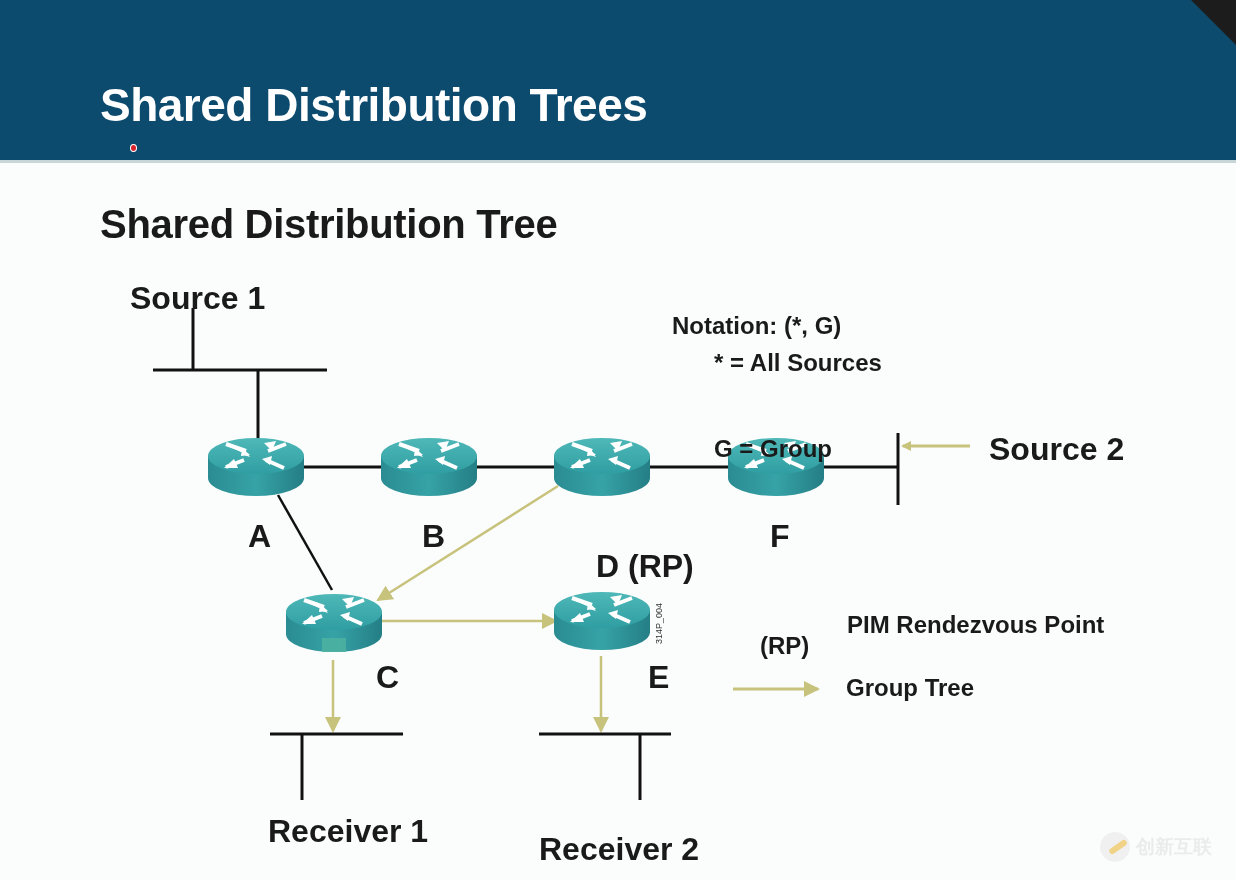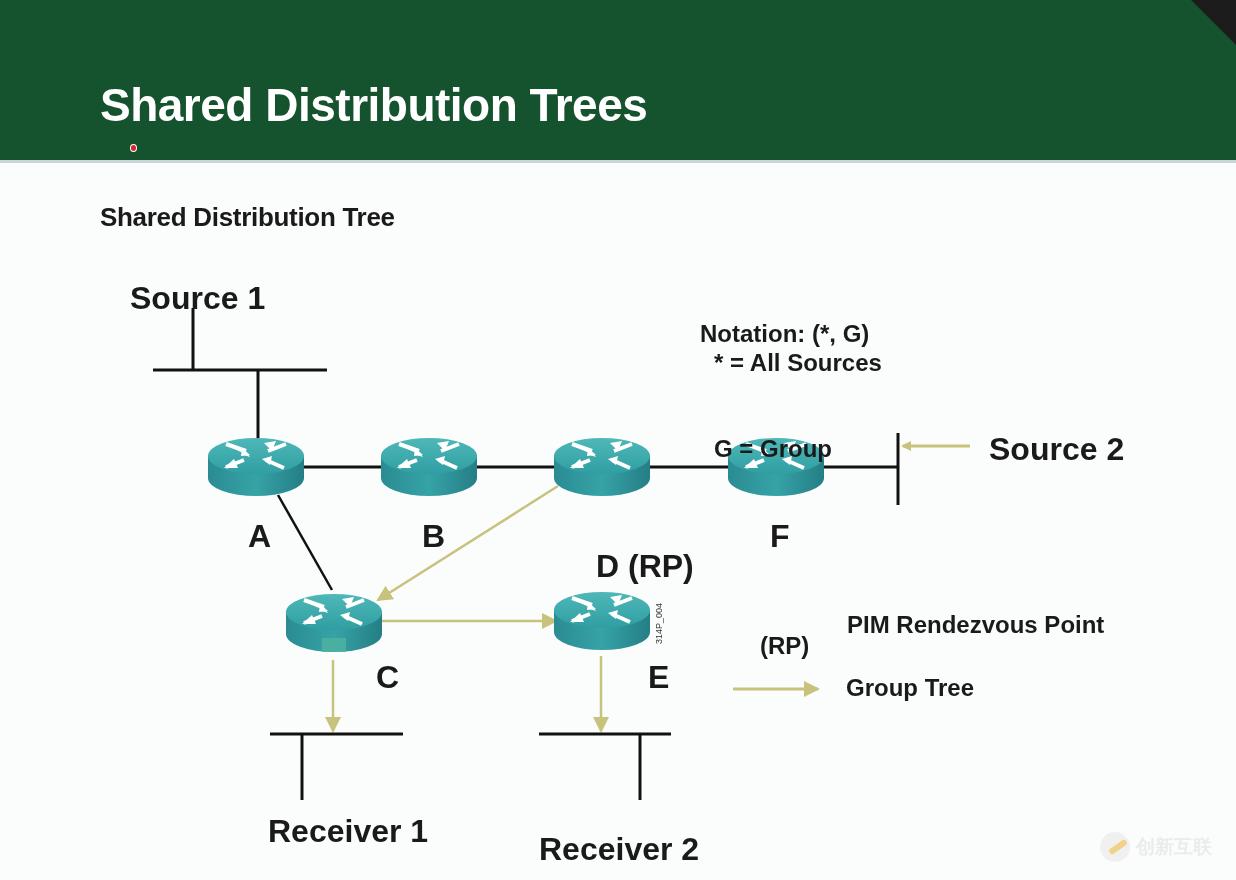--- a/index.html
+++ b/index.html
@@ -1,22 +1,22 @@
 <!DOCTYPE html>
 <html><head>
 <meta charset="utf-8">
 <style>
   html, body { margin:0; padding:0; }
   body { width:1236px; height:880px; position:relative; overflow:hidden; background:#fbfdfc; font-family:"Liberation Sans", sans-serif; }
-  #header { position:absolute; left:0; top:0; width:1236px; height:160px; background:#14532d; }
+  #header { position:absolute; left:0; top:0; width:1236px; height:160px; background:#0c4a6e; }
   #header-corner { position:absolute; right:0; top:0; width:0; height:0; border-top:45px solid #1c1c1c; border-left:45px solid transparent; }
   #header-rule { position:absolute; left:0; top:160px; width:1236px; height:3px; background:#c9d6d8; }
   #slide-title { position:absolute; left:100px; top:78px; font-size:46px; font-weight:bold; color:#ffffff; letter-spacing:-0.5px; margin:0; }
   #cursor-dot { position:absolute; left:130px; top:144px; width:5px; height:6px; border-radius:50%; background:#d8232a; border:1px solid #ffffff; }
-  #subtitle { position:absolute; left:100px; top:202px; font-size:26px; font-weight:bold; color:#1a1a1a; margin:0; letter-spacing:-0.3px; }
+  #subtitle { position:absolute; left:100px; top:202px; font-size:40px; font-weight:bold; color:#1a1a1a; margin:0; letter-spacing:-0.3px; }
   #diagram { position:absolute; left:0; top:0; }
   .lbl { position:absolute; font-weight:bold; color:#1a1a1a; font-size:32px; white-space:nowrap; }
   .notation { position:absolute; font-weight:bold; color:#1a1a1a; font-size:24px; white-space:nowrap; }
   #watermark { position:absolute; left:1100px; top:832px; display:flex; align-items:center; opacity:0.55; }
   #watermark .wm-logo { width:30px; height:30px; border-radius:50%; background:#e6e6e6; position:relative; }
   #watermark .wm-logo::after { content:""; position:absolute; left:8px; top:12px; width:20px; height:6px; background:#e9b12a; transform:rotate(-35deg); border-radius:3px; }
   #watermark .wm-text { color:#dddddd; font-size:19px; margin-left:6px; font-weight:bold; }
   #ref-code { position:absolute; left:654px; top:598px; font-size:9px; color:#333; transform-origin:left top; transform:rotate(-90deg) translate(-46px, 0); white-space:nowrap; }
 </style>
 </head>
@@ -116,21 +116,21 @@
 
 <div class="lbl" style="left:248px; top:518px;">A</div>
 <div class="lbl" style="left:422px; top:518px;">B</div>
 <div class="lbl" style="left:596px; top:520px;margin-top:28px;">D (RP)</div>
 <div class="lbl" style="left:770px; top:518px;">F</div>
 <div class="lbl" style="left:376px; top:659px;">C</div>
 <div class="lbl" style="left:648px; top:659px;">E</div>
 
 <div id="ref-code">314P_004</div>
 
-<div class="notation" style="left:672px; top:320px;margin-left:28px;">Notation:  (*, G)</div>
+<div class="notation" style="left:672px; top:312px;">Notation:  (*, G)</div>
 <div class="notation" style="left:714px; top:349px;">* = All Sources</div>
 <div class="notation" style="left:714px; top:387px;margin-top:48px;">G = Group</div>
 
 <div class="notation" style="left:760px; top:632px;">(RP)</div>
 <div class="notation" style="left:847px; top:611px;text-align:center;">PIM Rendezvous Point</div>
 <div class="notation" style="left:846px; top:674px;">Group Tree</div>
 
 <div id="watermark">
   <div class="wm-logo"></div>
   <div class="wm-text">创新互联</div>

